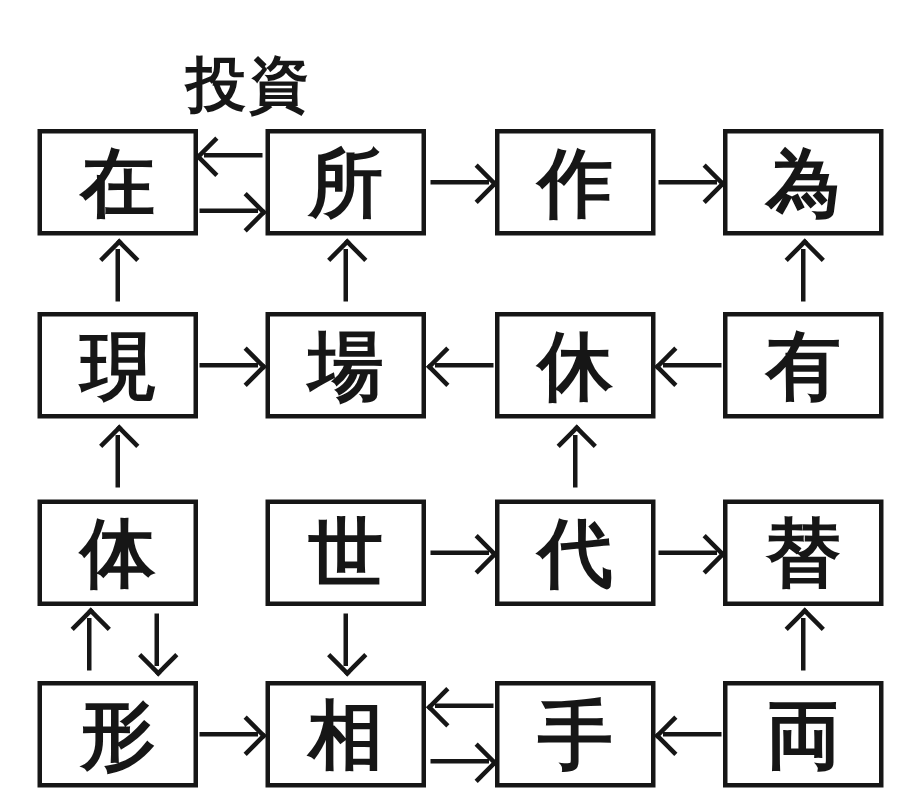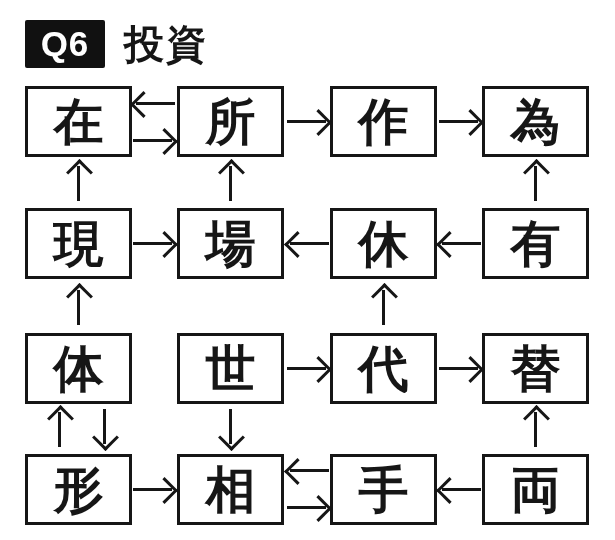--- a/index.html
+++ b/index.html
@@ -13,21 +13,21 @@
     overflow:hidden;
   }
   
   .q-badge{
     position:absolute;left:25px;top:20px;width:80px;height:48px;
     background:#111;color:#fff;border-radius:2px;
     display:flex;align-items:center;justify-content:center;
     font-size:35px;font-weight:bold;letter-spacing:1px;
   }
   .page-title{
-    position:absolute;left:124px;top:20px;height:48px;
+    position:absolute;left:124px;top:32px;height:48px;
     display:flex;align-items:center;
     font-size:40px;font-weight:900;letter-spacing:2px;
   }
   
   .cell{
     position:absolute;width:107px;height:71px;box-sizing:border-box;
     border:3px solid var(--ink);background:#fff;
     display:flex;align-items:center;justify-content:center;
   }
   .kanji{font-size:50px;font-weight:900;line-height:1;}
@@ -49,23 +49,20 @@
   .v.down .shaft{top:2px;height:35px;}
   .v .head{left:5px;}
   .v.up   .head{top:2px;border-top-width:3px;border-left-width:3px;}
   .v.down .head{bottom:2px;border-right-width:3px;border-bottom-width:3px;}
 </style>
 </head>
 <body>
 
 <div id="stage">
 
-  <div class="q-badge">
-    <span>Q6</span>
-  </div>
   <div class="page-title">
     <span>投資</span>
   </div>
 
   <div class="cell" style="left:25px;top:86px">
       <span class="kanji">在</span>
     </div>
   <div class="cell" style="left:177px;top:86px">
       <span class="kanji">所</span>
     </div>

